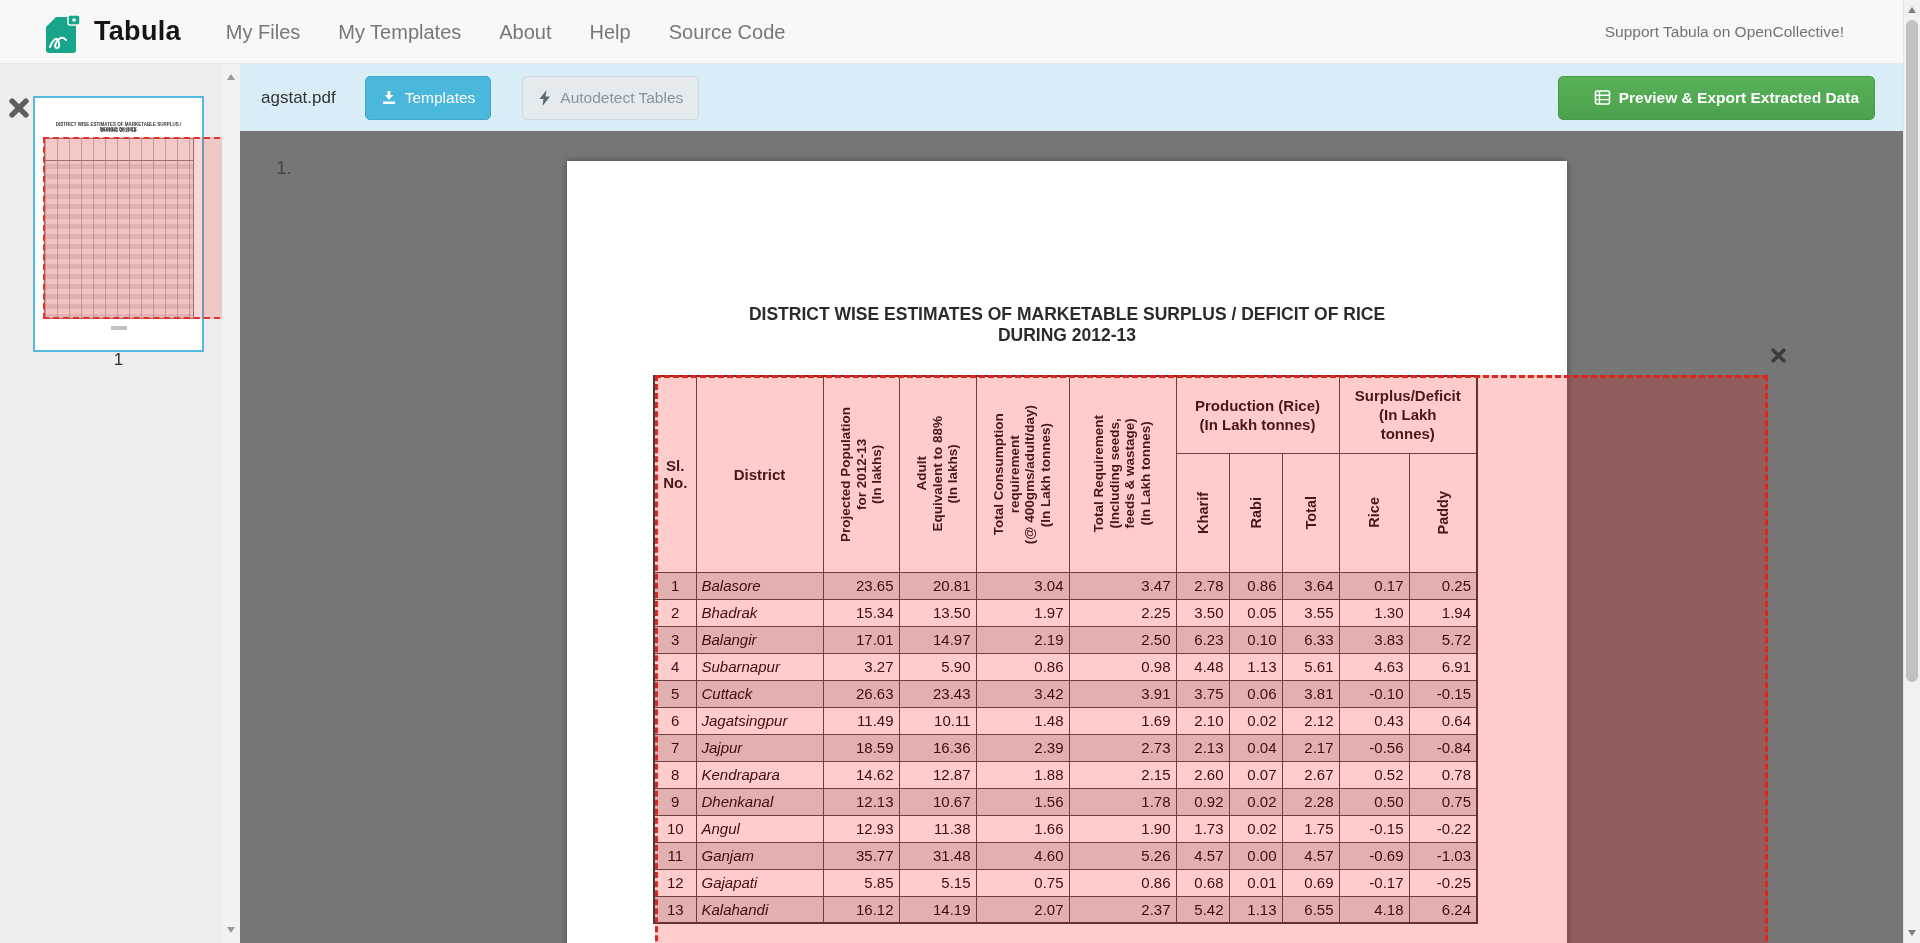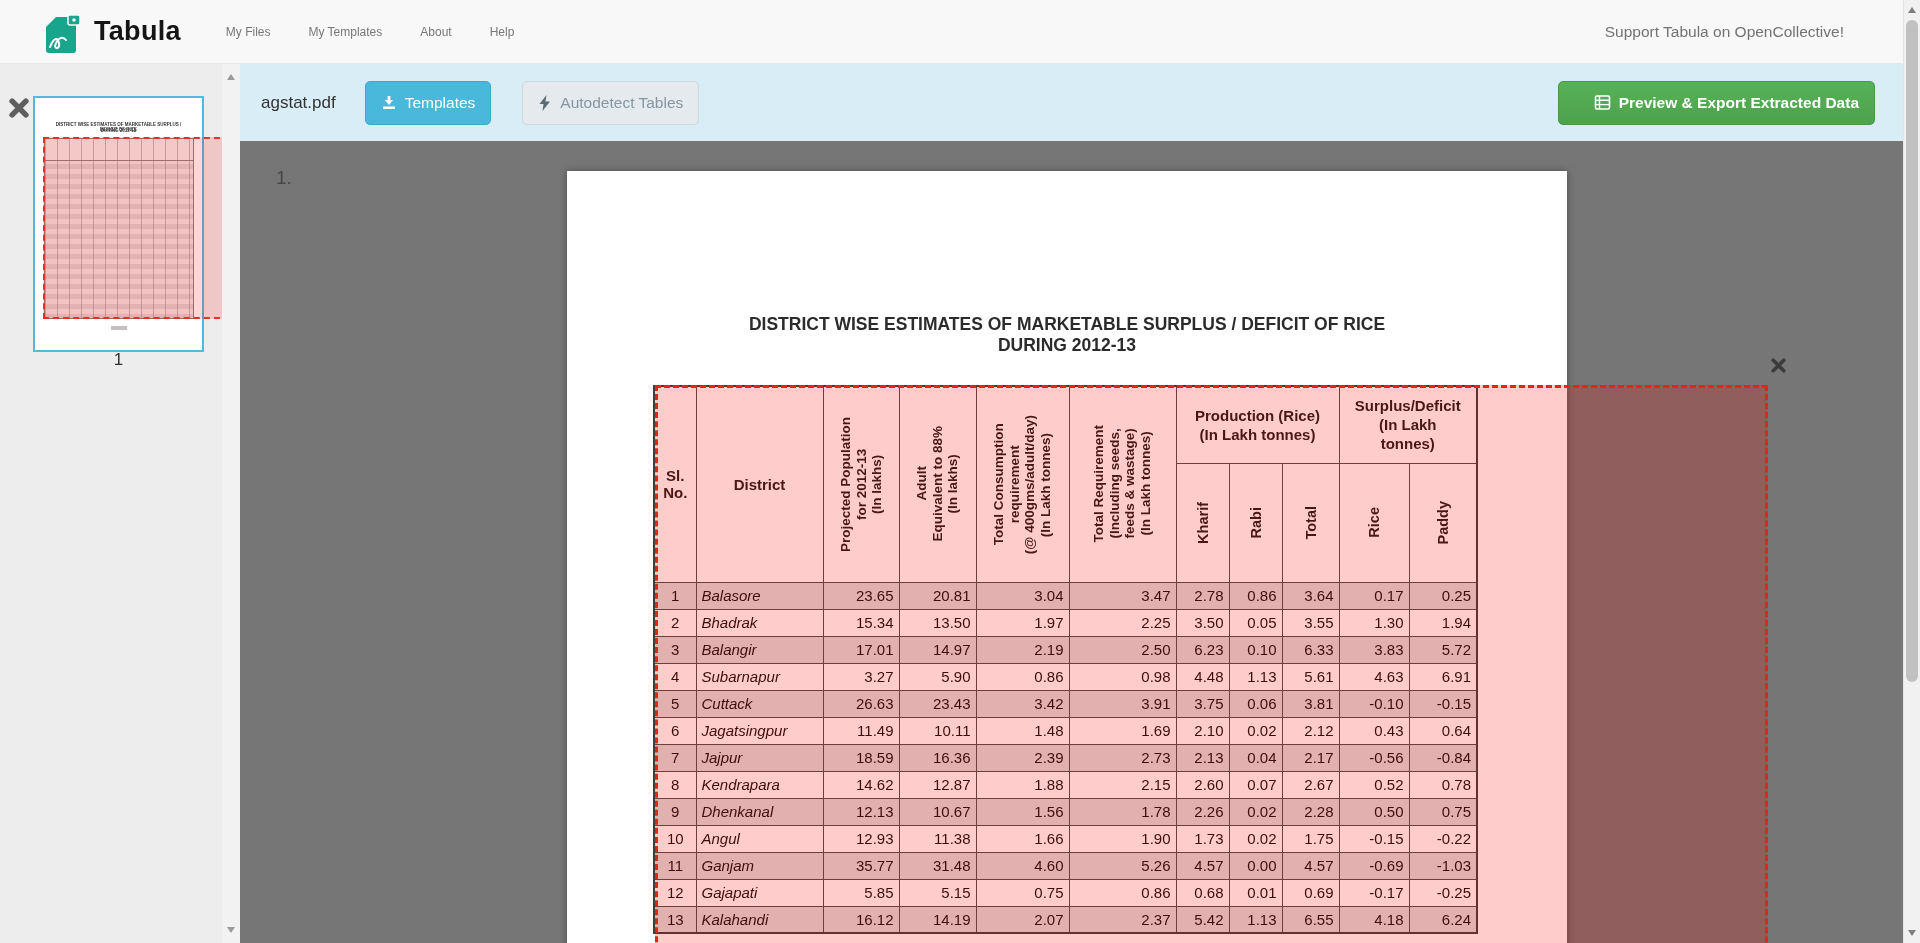--- a/index.html
+++ b/index.html
@@ -12,21 +12,21 @@
 
   
   .navbar {
     height:64px; background:#f8f8f8; border-bottom:1px solid #e7e7e7;
     display:flex; align-items:center; position:relative; z-index:5;
   }
   .brand { display:flex; align-items:center; gap:10px; margin-left:44px; }
   .logo { width:40px; height:46px; position:relative; display:inline-block; }
   .brand-text { font-size:27px; font-weight:bold; color:#151515; letter-spacing:.3px; }
   .mainnav { display:flex; margin-left:26px; }
-  .mainnav a { padding:0 19px; font-size:12px; color:#777; text-decoration:none; line-height:64px; }
+  .mainnav a { padding:0 19px; font-size:20px; color:#777; text-decoration:none; line-height:64px; }
   .nav-right { margin-left:auto; margin-right:76px; }
   .nav-right a { font-size:15.5px; color:#737373; text-decoration:none; }
 
   
   .content { display:flex; height:879px; }
 
   
   .sidebar { width:240px; flex:none; background:#ededed; position:relative; }
   .thumb-close { position:absolute; left:8px; top:33px; width:22px; height:22px; cursor:pointer; }
   .thumb-box {
@@ -59,21 +59,21 @@
     border-bottom:6px solid #9b9b9b; }
   .tri-down { position:absolute; left:5px; width:0; height:0;
     border-left:4px solid transparent; border-right:4px solid transparent;
     border-top:6px solid #9b9b9b; }
   .sidebar-scroll .tri-up { top:10px; } .sidebar-scroll .tri-down { bottom:10px; }
 
   
   .rightcol { flex:1; display:flex; flex-direction:column; min-width:0; }
 
   
-  .toolbar { height:77px; flex:none; background:#d9edf7;
+  .toolbar { height:67px; flex:none; background:#d9edf7;
     display:flex; align-items:center; padding:0 45px 0 21px; }
   .filename { font-size:17px; color:#333; margin-right:29px; }
   .btn { display:inline-flex; align-items:center; gap:8px; height:44px;
     padding:0 15px; border-radius:5px; font-size:15.5px; border:1px solid transparent;
     font-family:"Liberation Sans",sans-serif; cursor:pointer; white-space:nowrap; }
   .btn-info    { background:#49b8da; border-color:#3aa9cd; color:#fff; }
   .btn-default { background:#fff; border-color:#ccc; color:#333; margin-left:23px; }
   .btn-disabled{ background:#e4eaee; border-color:#ccd8de; color:#8696a0; margin-left:31px; cursor:default; }
   .btn-success { margin-left:auto; background:linear-gradient(#57b157,#4da24d);
     border-color:#459a45; color:#fff; font-weight:bold;padding-left:35px; }
@@ -134,20 +134,21 @@
           <circle cx="30" cy="11" r="1.8" fill="#f8f8f8"></circle>
         </svg>
       </span>
       <span class="brand-text">Tabula</span>
     </div>
     <nav class="mainnav">
       <a href="#">My Files</a>
       <a href="#">My Templates</a>
       <a href="#">About</a>
       <a href="#">Help</a>
+      <a href="#">Source Code</a>
     </nav>
     <div class="nav-right">
       <a href="#">Support Tabula on OpenCollective!</a>
     </div>
   </header>
 
   <div class="content">
 
     <aside class="sidebar">
       <div class="thumb-close">
@@ -366,21 +367,21 @@
                   <td class="c-num">0.52</td>
                   <td class="c-num">0.78</td>
                 </tr>
                 <tr>
                   <td class="c-sl">9</td>
                   <td class="c-dist">Dhenkanal</td>
                   <td class="c-num">12.13</td>
                   <td class="c-num">10.67</td>
                   <td class="c-num">1.56</td>
                   <td class="c-num">1.78</td>
-                  <td class="c-num">2.26</td>
+                  <td class="c-num">0.92</td>
                   <td class="c-num">0.02</td>
                   <td class="c-num">2.28</td>
                   <td class="c-num">0.50</td>
                   <td class="c-num">0.75</td>
                 </tr>
                 <tr>
                   <td class="c-sl">10</td>
                   <td class="c-dist">Angul</td>
                   <td class="c-num">12.93</td>
                   <td class="c-num">11.38</td>

